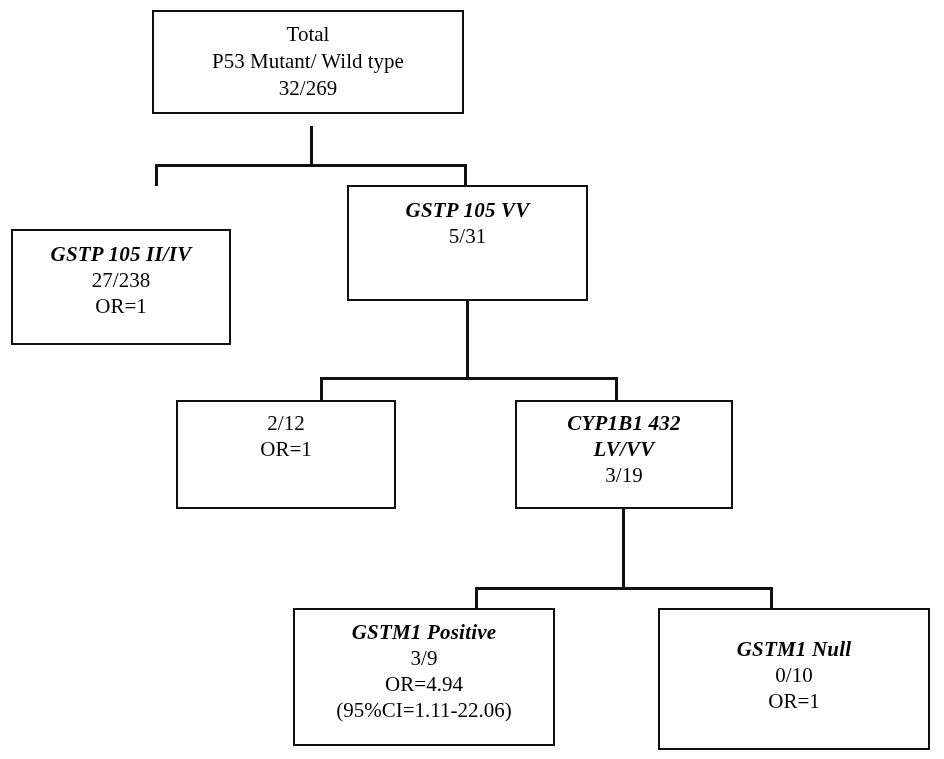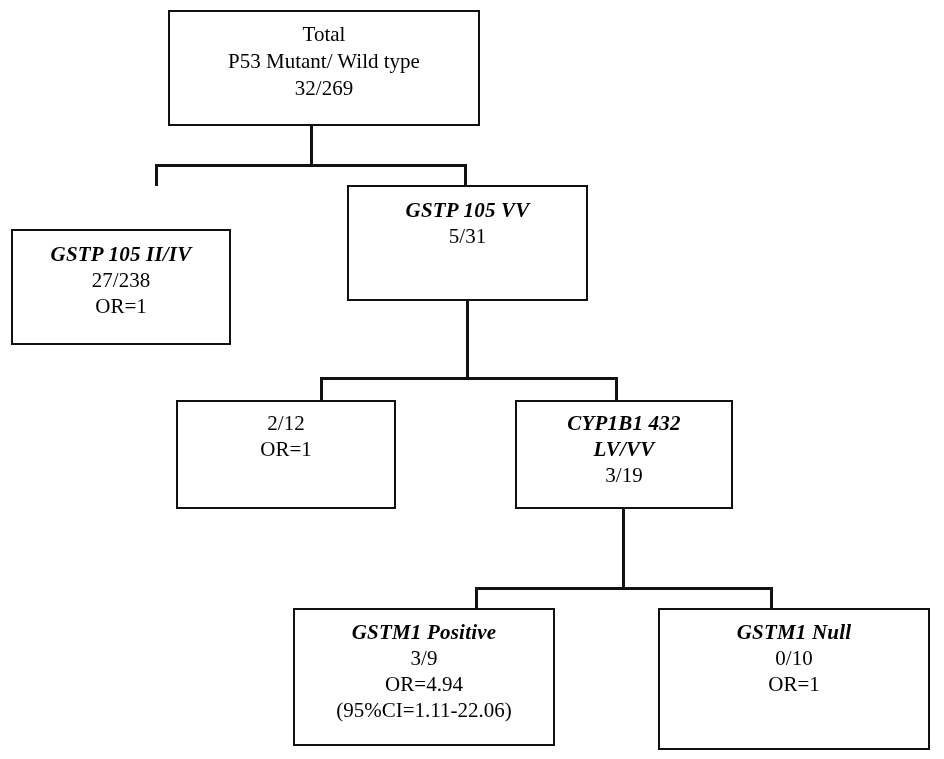--- a/index.html
+++ b/index.html
@@ -50,27 +50,27 @@
     white-space: nowrap;
   }
   .ln-head {
     font-style: normal;
     font-weight: normal;
     font-size: 21px;
     line-height: 27px;
     white-space: nowrap;
   }
   
-  #node-total      { left: 168px; top: 10px;  width: 312px; height: 116px; padding-top: 9px; }
+  #node-total      { left: 152px; top: 10px;  width: 312px; height: 104px; padding-top: 9px; }
   #node-gstp-ii-iv { left: 11px;  top: 185px; width: 220px; height: 116px; padding-top: 10px; margin-top: 44px; }
   #node-gstp-vv    { left: 347px; top: 185px; width: 241px; height: 116px; padding-top: 10px; }
   #node-cyp-ll     { left: 176px; top: 400px; width: 220px; height: 109px; padding-top: 8px; }
   #node-cyp-lvvv   { left: 515px; top: 400px; width: 218px; height: 109px; padding-top: 8px; }
   #node-gstm1-pos  { left: 293px; top: 608px; width: 262px; height: 138px; padding-top: 9px; }
-  #node-gstm1-null { left: 658px; top: 608px; width: 272px; height: 142px; padding-top: 9px; }
+  #node-gstm1-null { left: 658px; top: 608px; width: 272px; height: 142px; padding-top: 26px; }
 
   
   #conn1-stem   { left: 310px; top: 126px; width: 3px;   height: 40px; }
   #conn1-bar    { left: 155px; top: 164px; width: 312px; height: 3px; }
   #conn1-drop-l { left: 155px; top: 164px; width: 3px;   height: 22px; }
   #conn1-drop-r { left: 464px; top: 164px; width: 3px;   height: 22px; }
 
   
   #conn2-stem   { left: 466px; top: 301px; width: 3px;   height: 79px; }
   #conn2-bar    { left: 320px; top: 377px; width: 298px; height: 3px; }

